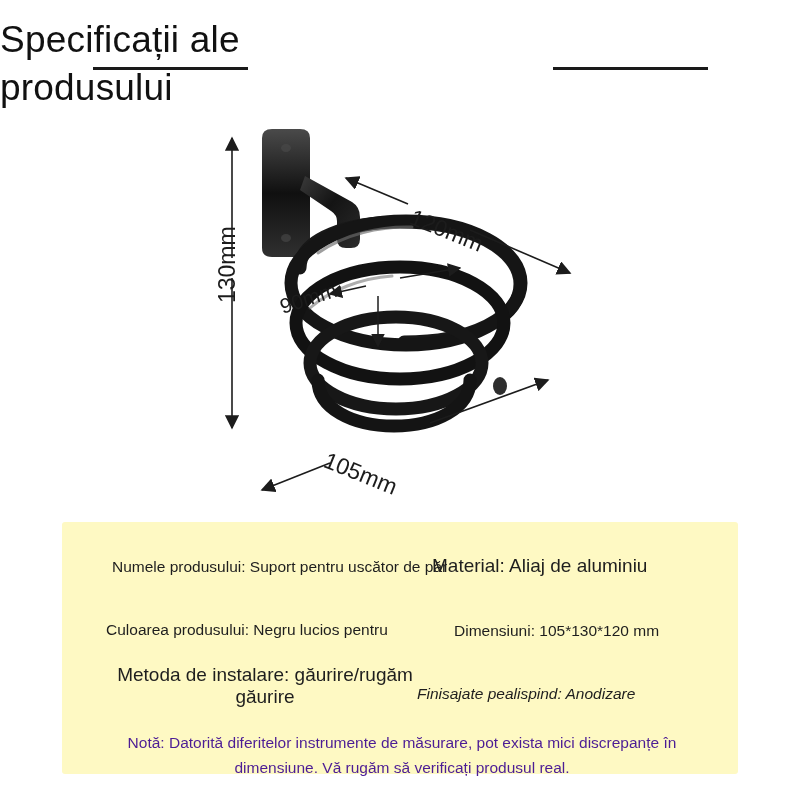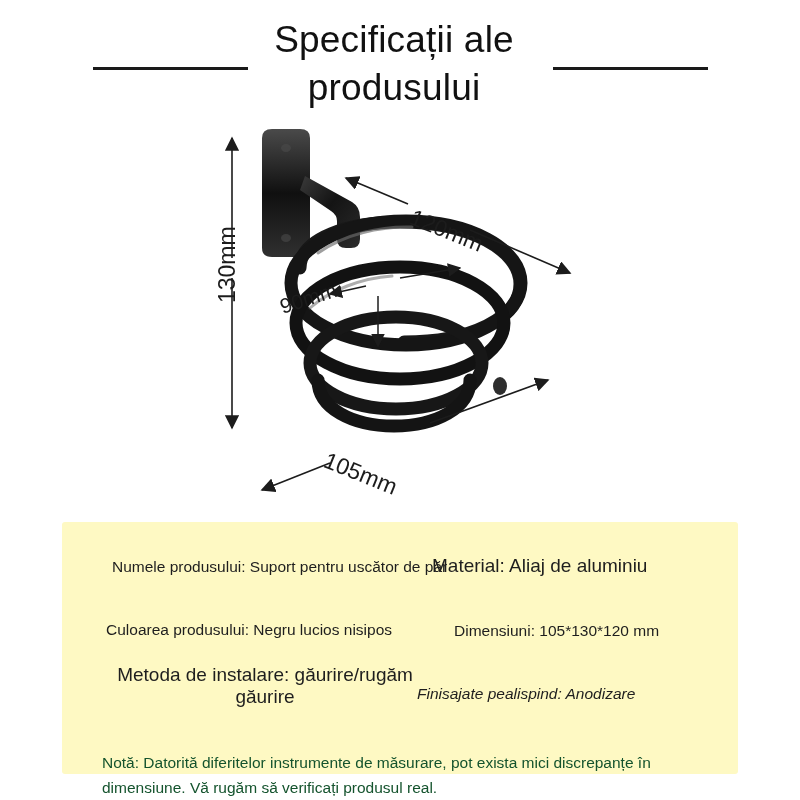--- a/index.html
+++ b/index.html
@@ -23,21 +23,21 @@
     position: absolute;
     top: 0; left: 0;
     width: 800px;
     height: 118px;
   }
   .header-title {
     position: absolute;
     top: 16px;
     left: 0;
     width: 788px;
-    text-align: center;
+    text-align: left;
     font-size: 37px;
     line-height: 48px;
     color: #111111;
     font-weight: 400;
     letter-spacing: 0.2px;
   }
   .rule {
     position: absolute;
     height: 3px;
     background: #1a1a1a;
@@ -103,25 +103,26 @@
     font-size: 19px;
   }
   .spec-cell.center {
     text-align: center;
     white-space: normal;
   }
 
   .note {
     position: absolute;
     left: 102px;
-    top: 750px;
+    top: 730px;
     width: 600px;
+    text-align: center;
     font-size: 15.5px;
     line-height: 25px;
-    color: #14532d;
+    color: #4c1d95;
   }
 </style>
 </head>
 <body>
 
 <div id="page">
 
   <div class="header">
     <div class="header-title">
       <span>Specificații ale</span><br>
@@ -209,21 +210,21 @@
     <div class="dim-label dim-130">130mm</div>
     <div class="dim-label dim-120">120mm</div>
     <div class="dim-label dim-90">90mm</div>
     <div class="dim-label dim-105">105mm</div>
   </div>
 
   <div class="spec-panel">
     <div class="spec-cell" style="left:50px; top:36px;">Numele produsului: Suport pentru uscător de păr</div>
     <div class="spec-cell big" style="left:370px; top:33px;">Material: Aliaj de aluminiu</div>
 
-    <div class="spec-cell" style="left:44px; top:99px;">Culoarea produsului: Negru lucios nisipos</div>
+    <div class="spec-cell" style="left:44px; top:99px;">Culoarea produsului: Negru lucios pentru</div>
     <div class="spec-cell" style="left:392px; top:100px;">Dimensiuni: 105*130*120 mm</div>
 
     <div class="spec-cell big center" style="left:48px; top:142px; width:310px;">Metoda de instalare: găurire/rugăm găurire</div>
     <div class="spec-cell" style="left:355px; top:163px;font-style:italic;">Finisajate pealispind: Anodizare</div>
   </div>
 
   <div class="note">Notă: Datorită diferitelor instrumente de măsurare, pot exista mici discrepanțe în dimensiune. Vă rugăm să verificați produsul real.</div>
 
 </div>
 

